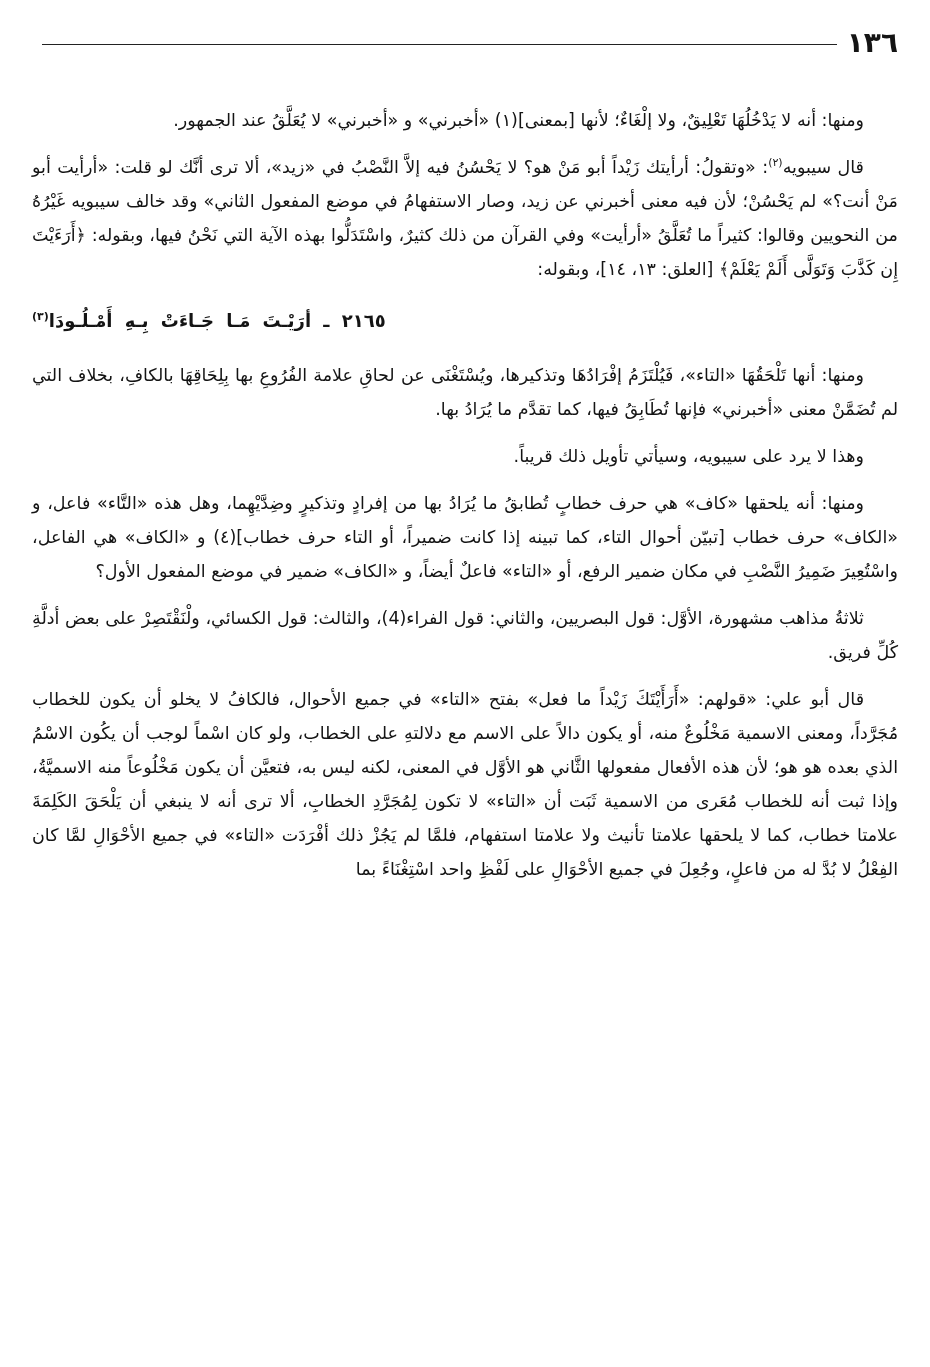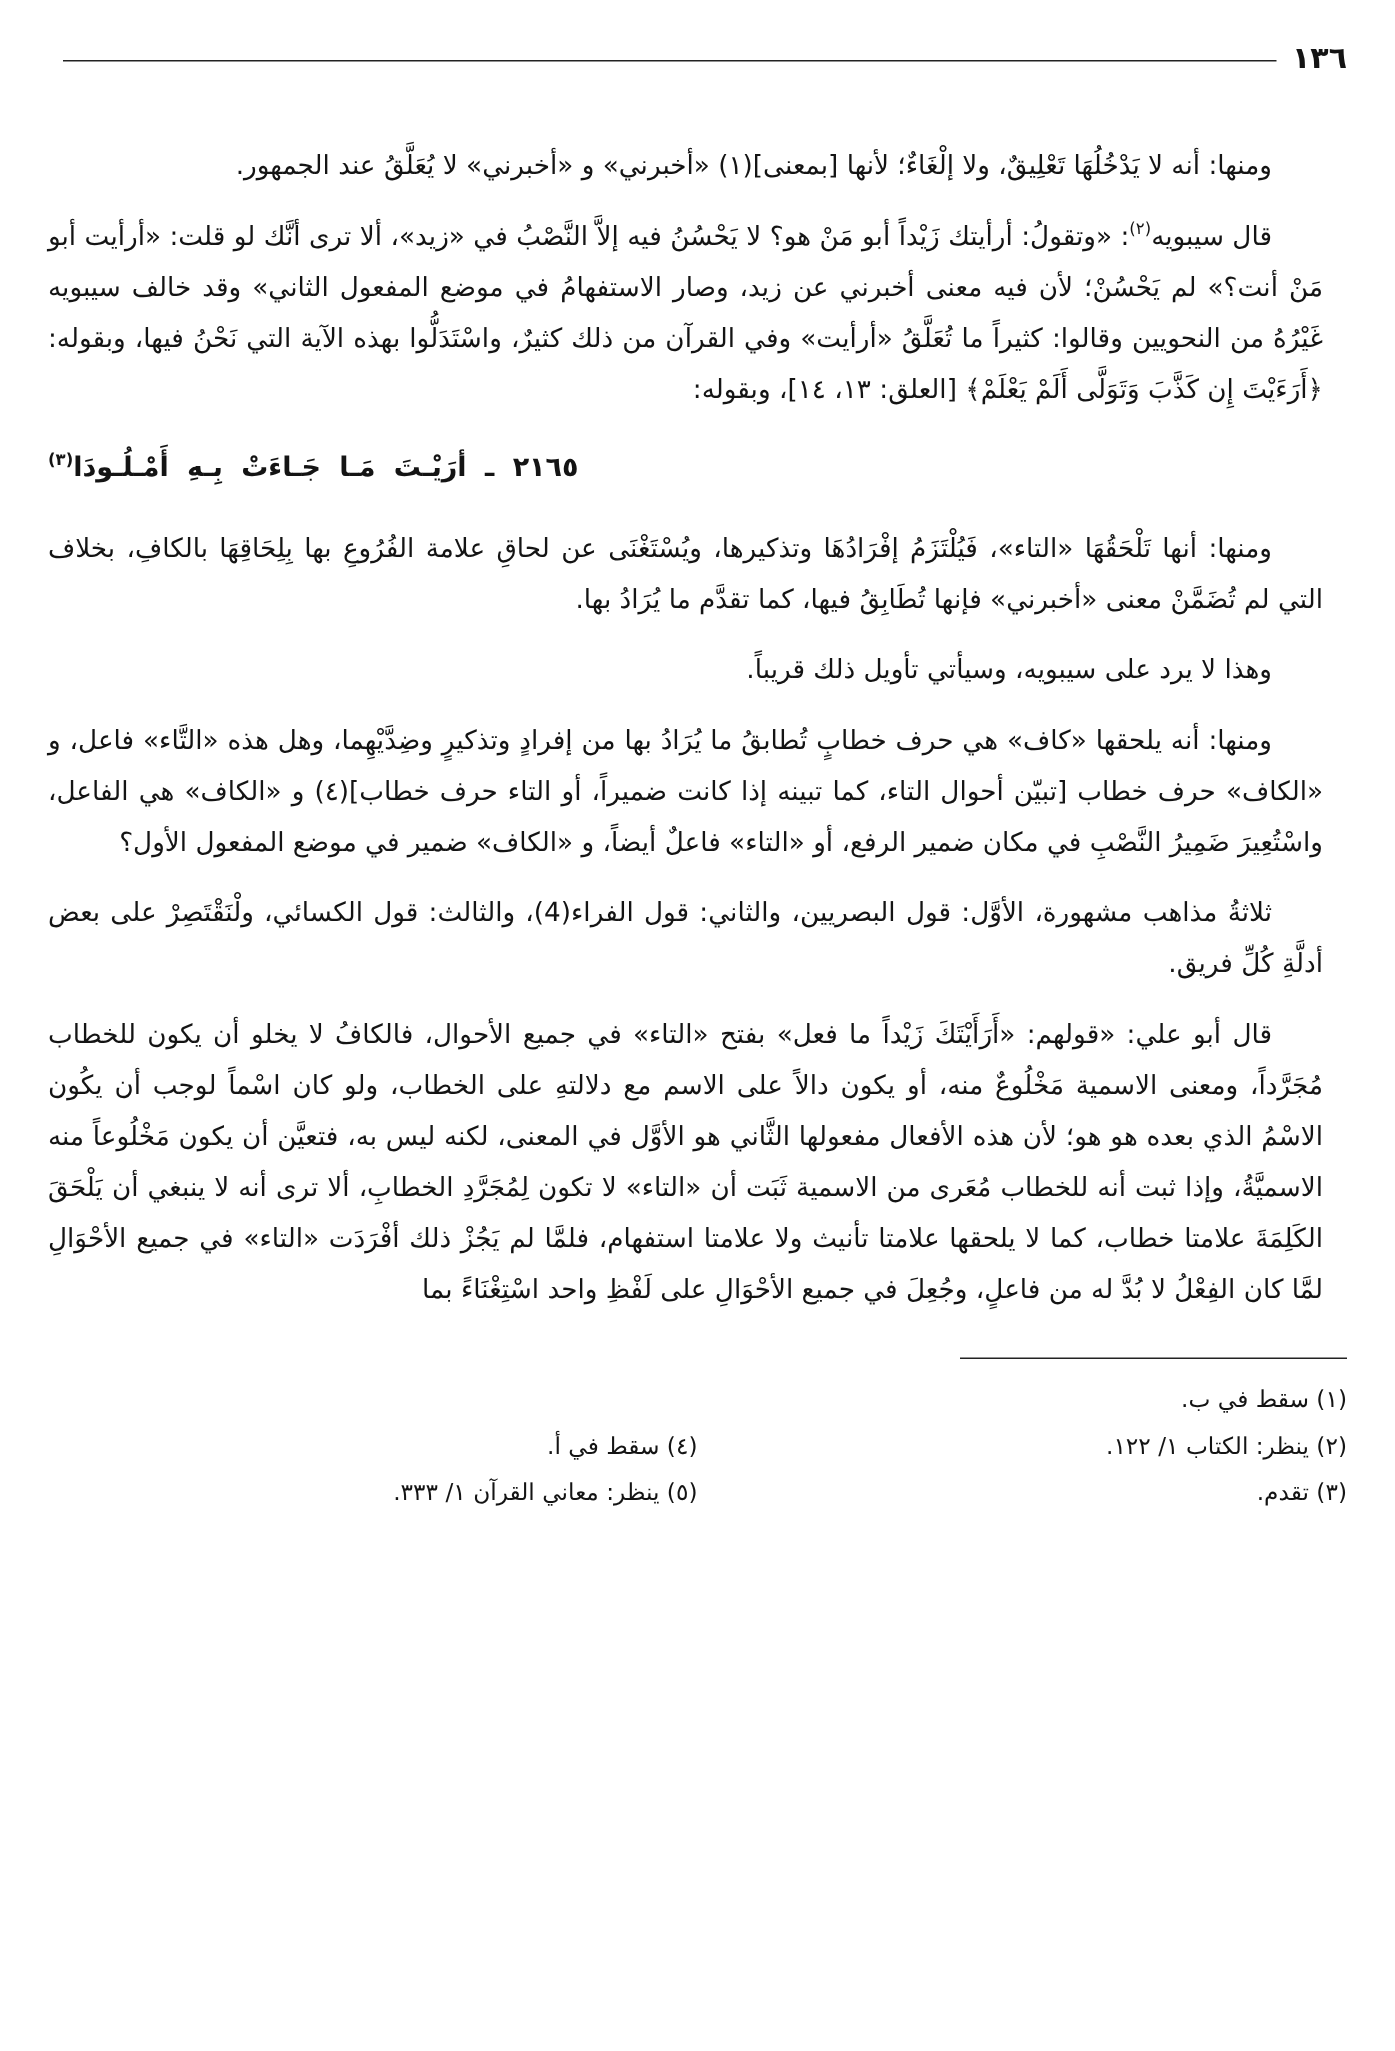--- a/index.html
+++ b/index.html
@@ -15,21 +15,21 @@
   }
 
   
   .page-header {
     display: flex;
     align-items: center;
     margin-bottom: 44px;
   }
   .page-number {
     font-weight: bold;
-    font-size: 20px;
+    font-size: 28px;
     letter-spacing: 1px;
   }
   .header-rule {
     flex: 1;
     height: 0;
     border-top: 1.8px solid #222;
     margin: 4px 10px 0 10px;
   }
   .page-title {
     font-weight: bold;
@@ -37,21 +37,21 @@
     padding-left: 110px;
   }
 
   
   .body-text { }
   .para {
     font-size: 17.5px;
     line-height: 34px;
     text-align: justify;
     text-indent: 34px;
-    margin: 0 16px 13px 0;
+    margin: 0 0 13px 0;
   }
   .lead { font-weight: normal; }
   sup.fn-ref {
     font-size: 11px;
     line-height: 0;
     vertical-align: super;
   }
   .verse {
     text-align: left;
     text-indent: 0;
@@ -102,32 +102,14 @@
     <p class="para">وهذا لا يرد على سيبويه، وسيأتي تأويل ذلك قريباً.</p>
 
     <p class="para">ومنها: أنه يلحقها «كاف» هي حرف خطابٍ تُطابقُ ما يُرَادُ بها من إفرادٍ وتذكيرٍ وضِدَّيْهِما، وهل هذه «التَّاء» فاعل، و «الكاف» حرف خطاب [تبيّن أحوال التاء، كما تبينه إذا كانت ضميراً، أو التاء حرف خطاب](٤) و «الكاف» هي الفاعل، واسْتُعِيرَ ضَمِيرُ النَّصْبِ في مكان ضمير الرفع، أو «التاء» فاعلٌ أيضاً، و «الكاف» ضمير في موضع المفعول الأول؟</p>
 
     <p class="para">ثلاثةُ مذاهب مشهورة، الأوَّل: قول البصريين، والثاني: قول الفراء(4)، والثالث: قول الكسائي، ولْنَقْتَصِرْ على بعض أدلَّةِ كُلِّ فريق.</p>
 
     <p class="para"><span class="lead">قال أبو علي</span><span>: «قولهم: «أَرَأَيْتَكَ زَيْداً ما فعل» بفتح «التاء» في جميع الأحوال، فالكافُ لا يخلو أن يكون للخطاب مُجَرَّداً، ومعنى الاسمية مَخْلُوعٌ منه، أو يكون دالاً على الاسم مع دلالتهِ على الخطاب، ولو كان اسْماً لوجب أن يكُون الاسْمُ الذي بعده هو هو؛ لأن هذه الأفعال مفعولها الثَّاني هو الأوَّل في المعنى، لكنه ليس به، فتعيَّن أن يكون مَخْلُوعاً منه الاسميَّةُ، وإذا ثبت أنه للخطاب مُعَرى من الاسمية ثَبَت أن «التاء» لا تكون لِمُجَرَّدِ الخطابِ، ألا ترى أنه لا ينبغي أن يَلْحَقَ الكَلِمَةَ علامتا خطاب، كما لا يلحقها علامتا تأنيث ولا علامتا استفهام، فلمَّا لم يَجُزْ ذلك أفْرَدَت «التاء» في جميع الأحْوَالِ لمَّا كان الفِعْلُ لا بُدَّ له من فاعلٍ، وجُعِلَ في جميع الأحْوَالِ على لَفْظِ واحد اسْتِغْنَاءً بما</span></p>
 
   </main>
 
-  <footer class="footnotes">
-    <div class="fn-divider"></div>
-
-    <div class="fn-row">
-      <span class="fn-cell">(١) سقط في ب.</span>
-      <span class="fn-cell"></span>
-    </div>
-
-    <div class="fn-row">
-      <span class="fn-cell">(٢) ينظر: الكتاب ١/ ١٢٢.</span>
-      <span class="fn-cell">(٤) سقط في أ.</span>
-    </div>
-
-    <div class="fn-row">
-      <span class="fn-cell">(٣) تقدم.</span>
-      <span class="fn-cell">(٥) ينظر: معاني القرآن ١/ ٣٣٣.</span>
-    </div>
-  </footer>
 
 </div>
 
 </body></html>

